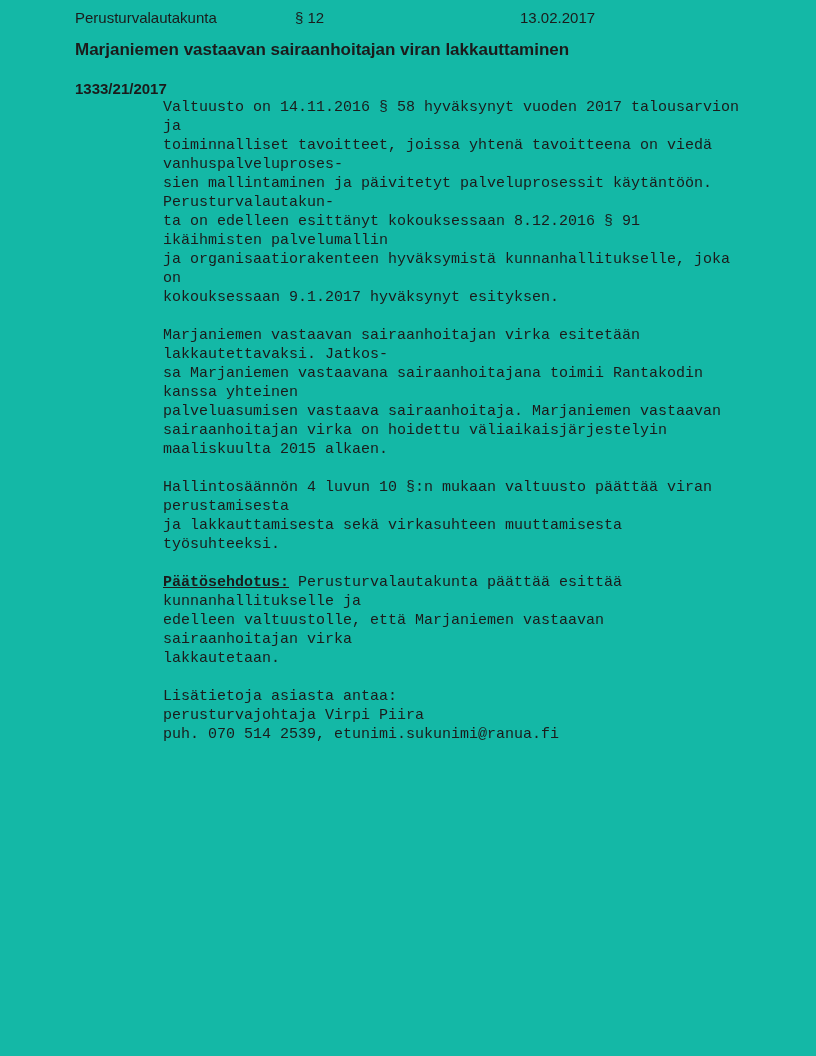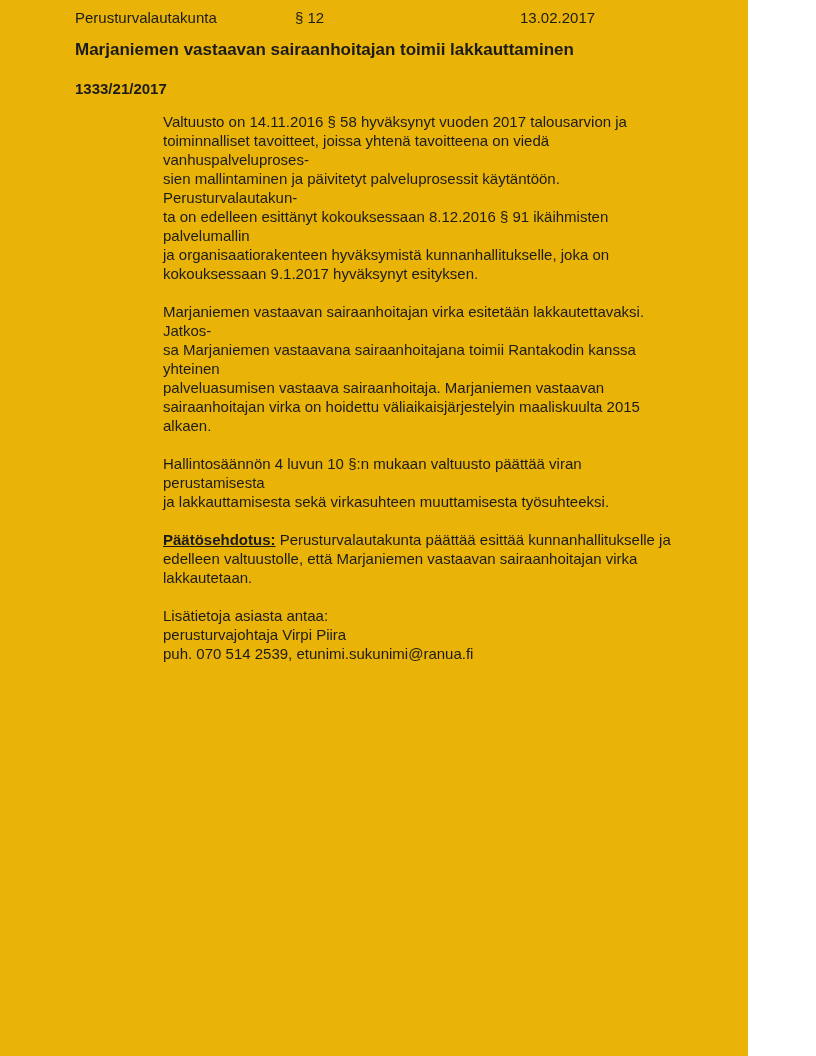--- a/index.html
+++ b/index.html
@@ -5,23 +5,23 @@
   * { margin: 0; padding: 0; box-sizing: border-box; }
   html, body { background: #ffffff; }
   body {
     width: 816px;
     height: 1056px;
     font-family: "Liberation Sans", sans-serif;
     color: #1b1b1b;
     overflow: hidden;
   }
   .page {
-    width: 748px;
+    width: 816px;
     height: 1056px;
-    background: #eab308;
+    background: #14b8a6;
     padding: 8px 70px 0 75px;
   }
   .doc-header {
     font-size: 15px;
     line-height: 19px;
     white-space: nowrap;
   }
   .doc-header .col1 { display: inline-block; width: 220px; }
   .doc-header .col2 { display: inline-block; width: 225px; }
   .doc-header .col3 { display: inline-block; }
@@ -32,41 +32,41 @@
     font-weight: bold;
   }
   .meta {
     margin-top: 19px;
     font-size: 15px;
     line-height: 19px;
     font-weight: bold;
   }
   .body-block {
     padding-left: 88px;
-    margin-top: 14px;
+    font-family: Liberation Mono, monospace;
   }
   .par {
     font-size: 15px;
     line-height: 19px;
     white-space: pre-line;
     margin-bottom: 19px;
   }
   .lead {
     font-weight: bold;
     text-decoration: underline;
   }
 </style>
 </head>
 <body>
 
 <div class="page">
 
   <div class="doc-header"><span class="col1">Perusturvalautakunta</span><span class="col2">§ 12</span><span class="col3">13.02.2017</span></div>
 
-  <h1 class="doc-title">Marjaniemen vastaavan sairaanhoitajan toimii lakkauttaminen</h1>
+  <h1 class="doc-title">Marjaniemen vastaavan sairaanhoitajan viran lakkauttaminen</h1>
 
   <p class="meta">1333/21/2017</p>
 
 
   <div class="body-block">
 
     <p class="par">Valtuusto on 14.11.2016 § 58 hyväksynyt vuoden 2017 talousarvion ja
 toiminnalliset tavoitteet, joissa yhtenä tavoitteena on viedä vanhuspalveluproses-
 sien mallintaminen ja päivitetyt palveluprosessit käytäntöön. Perusturvalautakun-
 ta on edelleen esittänyt kokouksessaan 8.12.2016 § 91 ikäihmisten palvelumallin

